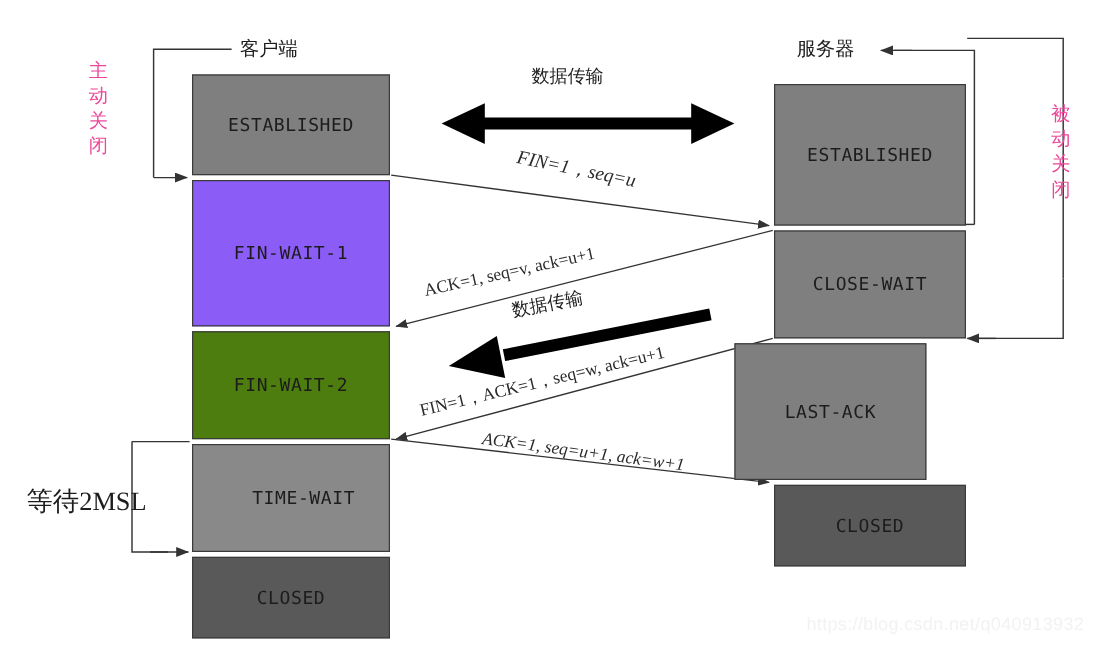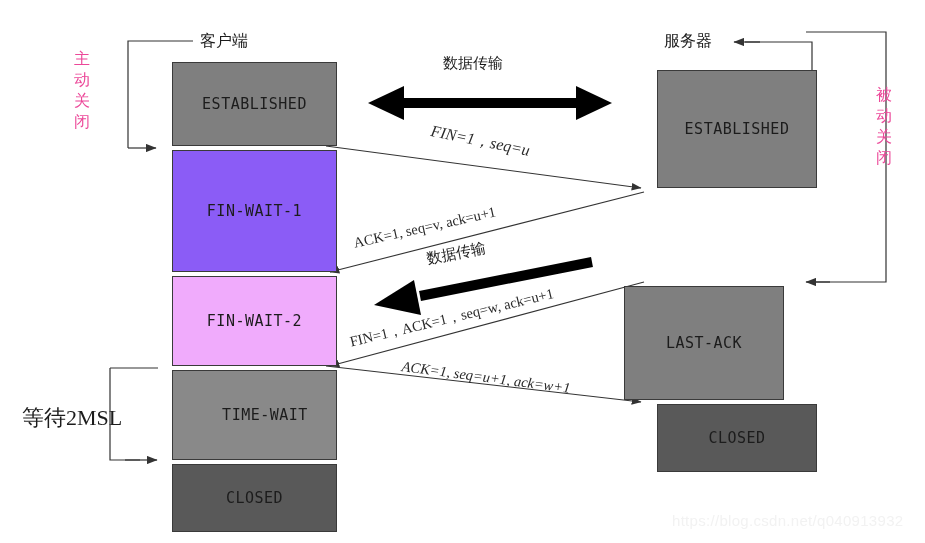--- a/index.html
+++ b/index.html
@@ -22,21 +22,20 @@
     width: 925px;
     height: 543px;
   }
   .state-box {
     position: absolute;
     box-sizing: border-box;
     border: 1px solid #3a3a3a;
     display: flex;
     align-items: center;
     justify-content: center;
-    margin-left: 12px;
   }
   .state-label {
     font-family: "DejaVu Sans Mono", "Liberation Mono", monospace;
     font-size: 15px;
     color: #1c1c1c;
     letter-spacing: 0.5px;
     white-space: nowrap;
   }
   .cn-label {
     position: absolute;
@@ -145,32 +144,35 @@
       <polygon points="374,305 414,280 421,315" fill="#000000"></polygon>
     </g>
   </svg>
 
   <div class="state-box" style="left:160px; top:62px; width:165px; height:84px; background:#7f7f7f;">
     <span class="state-label">ESTABLISHED</span>
   </div>
   <div class="state-box" style="left:160px; top:150px; width:165px; height:122px; background:#8b5cf6;">
     <span class="state-label">FIN-WAIT-1</span>
   </div>
-  <div class="state-box" style="left:160px; top:276px; width:165px; height:90px; background:#f0abfc;">
+  <div class="state-box" style="left:160px; top:276px; width:165px; height:90px; background:#4d7c0f;">
     <span class="state-label">FIN-WAIT-2</span>
   </div>
   <div class="state-box" style="left:160px; top:370px; width:165px; height:90px; background:#898989;padding-left:21px;">
     <span class="state-label">TIME-WAIT</span>
   </div>
   <div class="state-box" style="left:160px; top:464px; width:165px; height:68px; background:#595959;">
     <span class="state-label">CLOSED</span>
   </div>
 
   <div class="state-box" style="left:645px; top:70px; width:160px; height:118px; background:#7f7f7f;">
     <span class="state-label">ESTABLISHED</span>
+  </div>
+  <div class="state-box" style="left:645px; top:192px; width:160px; height:90px; background:#7f7f7f;">
+    <span class="state-label">CLOSE-WAIT</span>
   </div>
   <div class="state-box" style="left:612px; top:286px; width:160px; height:114px; background:#7f7f7f;">
     <span class="state-label">LAST-ACK</span>
   </div>
   <div class="state-box" style="left:645px; top:404px; width:160px; height:68px; background:#595959;">
     <span class="state-label">CLOSED</span>
   </div>
 
   <div class="cn-label" style="left:192px; top:31px;margin-left:8px;">客户端</div>
   <div class="cn-label" style="left:664px; top:31px;">服务器</div>

